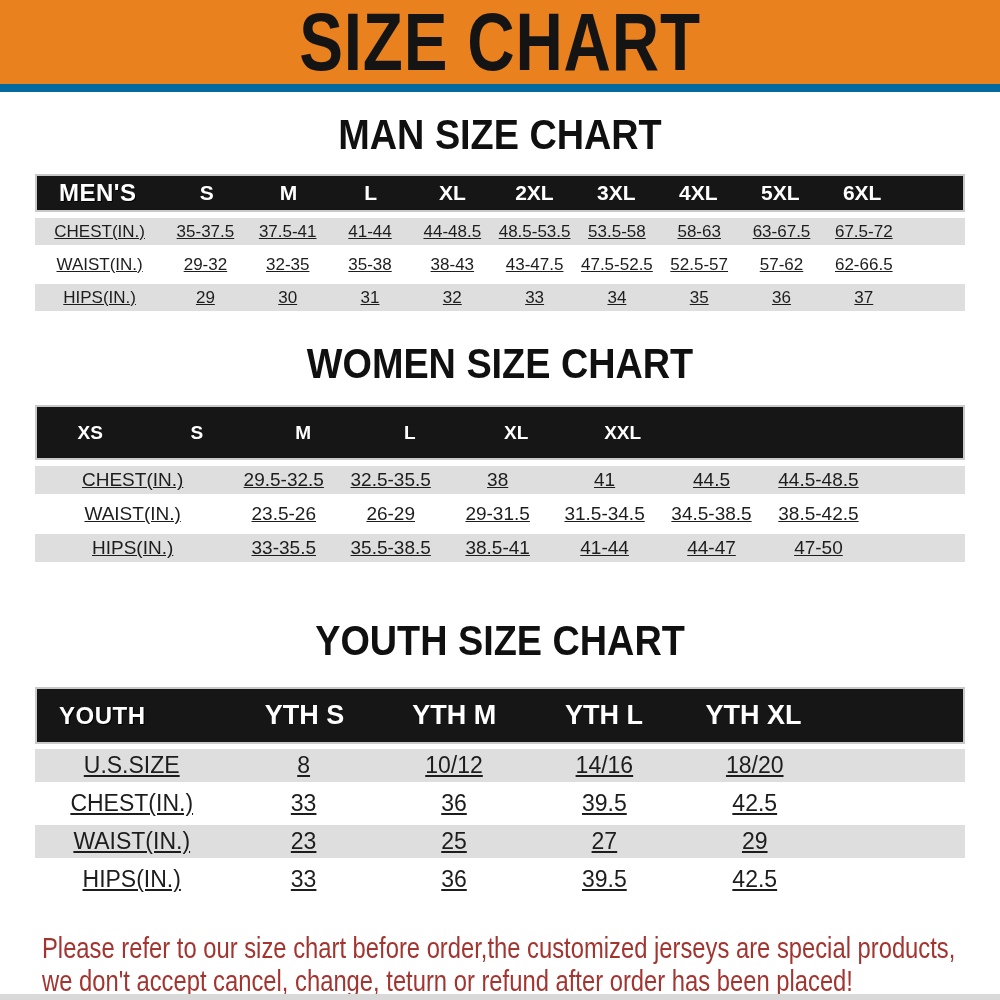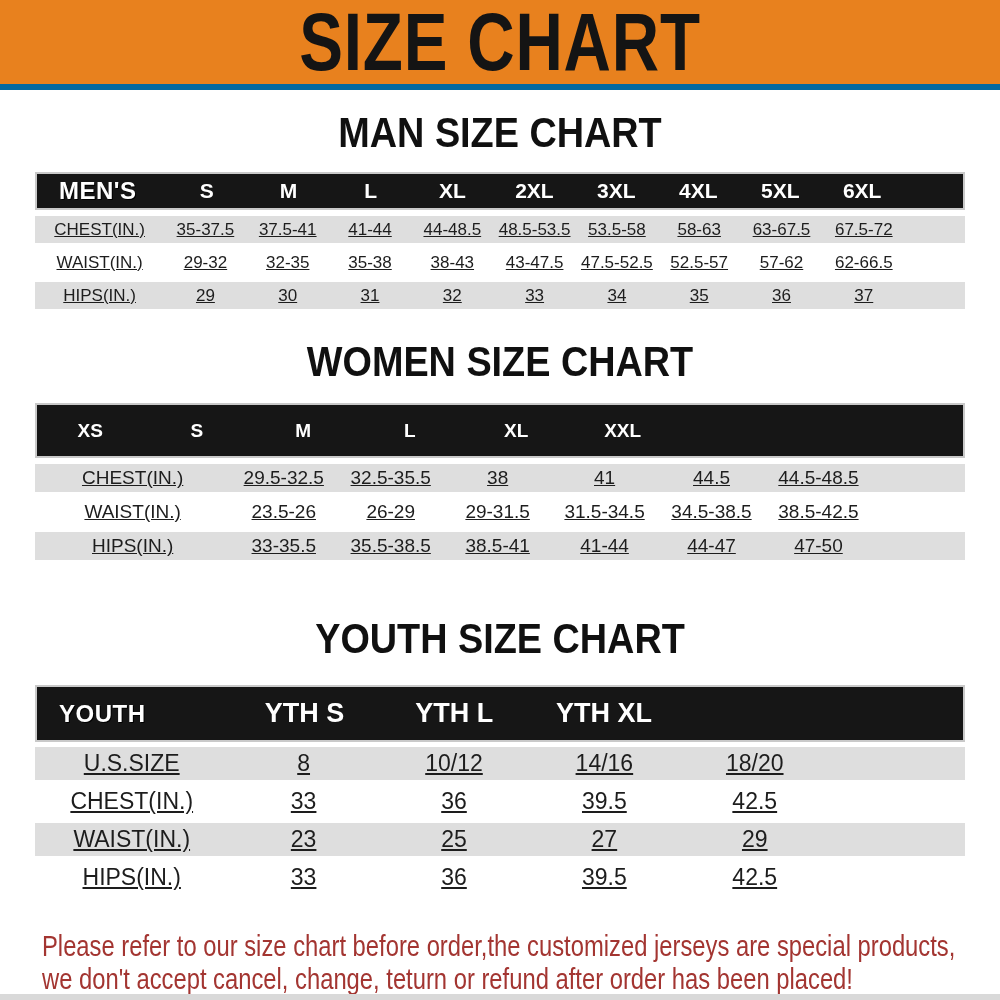--- a/index.html
+++ b/index.html
@@ -2,21 +2,21 @@
 <html><head>
 <meta charset="utf-8">
 <style>
   html,body{margin:0;padding:0;}
   body{
     width:1000px;height:1000px;position:relative;overflow:hidden;
     background:#ffffff;font-family:"Liberation Sans",sans-serif;color:#1d1d1d;
   }
   
   .banner{
-    height:84px;background:#E8811E;border-bottom:6px solid #0369a1;
+    height:84px;background:#E8811E;border-bottom:8px solid #0369a1;
     display:flex;align-items:center;justify-content:center;
   }
   .banner-title{
     font-weight:bold;font-size:82px;line-height:1;color:#141414;
     display:inline-block;transform:scaleX(0.80);letter-spacing:1px;white-space:nowrap;
   }
   
   .sec-title{
     margin:0;text-align:center;font-weight:bold;color:#101010;
     font-size:42px;line-height:42px;transform:scaleX(0.90);white-space:nowrap;
@@ -167,20 +167,21 @@
     <span class="cell">47-50</span>
     <span class="filler"></span>
   </div>
 </div>
 
 <h2 class="sec-title" id="youth-title">YOUTH SIZE CHART</h2>
 <div class="tbl youth">
   <div class="hdr">
     <span class="hlabel">YOUTH</span>
     <span class="hcol">YTH S</span>
+    <span class="hcol">YTH M</span>
     <span class="hcol">YTH L</span>
     <span class="hcol">YTH XL</span>
     <span class="filler"></span>
   </div>
   <div class="row gray">
     <span class="rlabel">U.S.SIZE</span>
     <span class="cell">8</span>
     <span class="cell">10/12</span>
     <span class="cell">14/16</span>
     <span class="cell">18/20</span>

